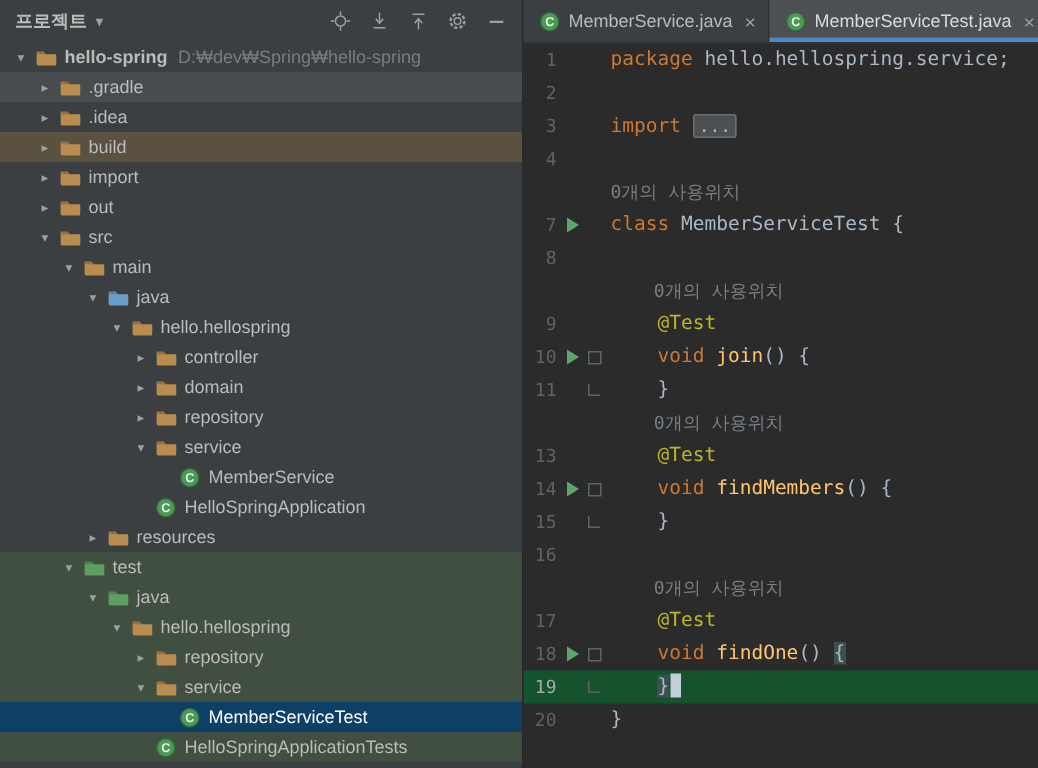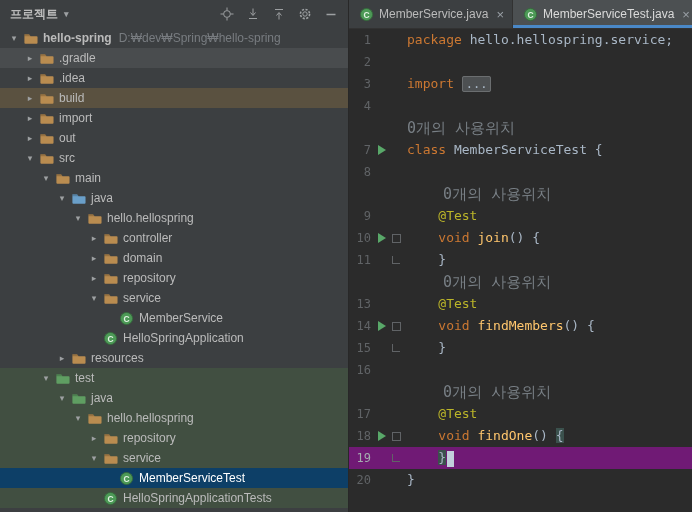--- a/index.html
+++ b/index.html
@@ -28,36 +28,36 @@
   
   .editor{flex:1;display:flex;flex-direction:column;background:#2b2b2b;min-width:0;}
   .tabbar{height:28px;flex:0 0 28px;background:#3c3f41;display:flex;border-bottom:1px solid #323232;}
   .tab{display:flex;align-items:center;gap:5px;padding:0 8px 0 10px;font-size:12px;color:#bbbbbb;border-right:1px solid #323232;position:relative;cursor:default;}
   .tab.active{background:#4c5052;color:#dadada;}
   .tab.active::after{content:"";position:absolute;left:0;right:0;bottom:0;height:3px;background:#4a88c7;}
   .tab-close{color:#9aa0a6;font-size:13px;line-height:1;margin-left:3px;}
 
   .code-area{flex:1;font-family:"DejaVu Sans Mono",monospace;font-size:13px;overflow:hidden;}
   .code-row{display:flex;height:22px;line-height:22px;align-items:center;}
-  .code-row.current{background:#701a75;}
+  .code-row.current{background:#14532d;}
   .g-num{width:26px;flex:0 0 26px;text-align:right;padding-right:4px;box-sizing:border-box;color:#606366;font-size:12px;}
   .code-row.current .g-num{color:#a5acb0;}
   .g-run{width:14px;flex:0 0 14px;display:flex;align-items:center;justify-content:center;}
   .run-tri{width:0;height:0;border-left:8px solid #59a869;border-top:5px solid transparent;border-bottom:5px solid transparent;}
   .g-fold{width:14px;flex:0 0 14px;display:flex;align-items:center;justify-content:center;}
   .fold-start{width:7px;height:7px;border:1px solid #606366;}
   .fold-end{width:7px;height:7px;border-left:1px solid #606366;border-bottom:1px solid #606366;}
   .code-text{white-space:pre;color:#a9b7c6;padding-left:4px;}
   .tok-kw{color:#cc7832;}
   .tok-pl{color:#a9b7c6;}
   .tok-ann{color:#bbb529;}
   .tok-fn{color:#ffc66d;}
   .tok-brace{color:#a9b7c6;background:#3b514d;}
   .tok-fold{color:#a9b7c6;background:#4d5052;border:1px solid #6b6e70;border-radius:2px;padding:0 3px;font-size:12px;}
-  .inlay{color:#787f85;font-size:15px;white-space:pre;}
+  .inlay{color:#787f85;font-size:12px;white-space:pre;}
   .caret{display:inline-block;width:7px;height:16px;background:#c2cfdb;vertical-align:middle;margin-left:1px;}
 
   svg{display:block;}
 </style>
 </head>
 <body>
 
 <div class="app">
 
   <aside class="project-panel">

